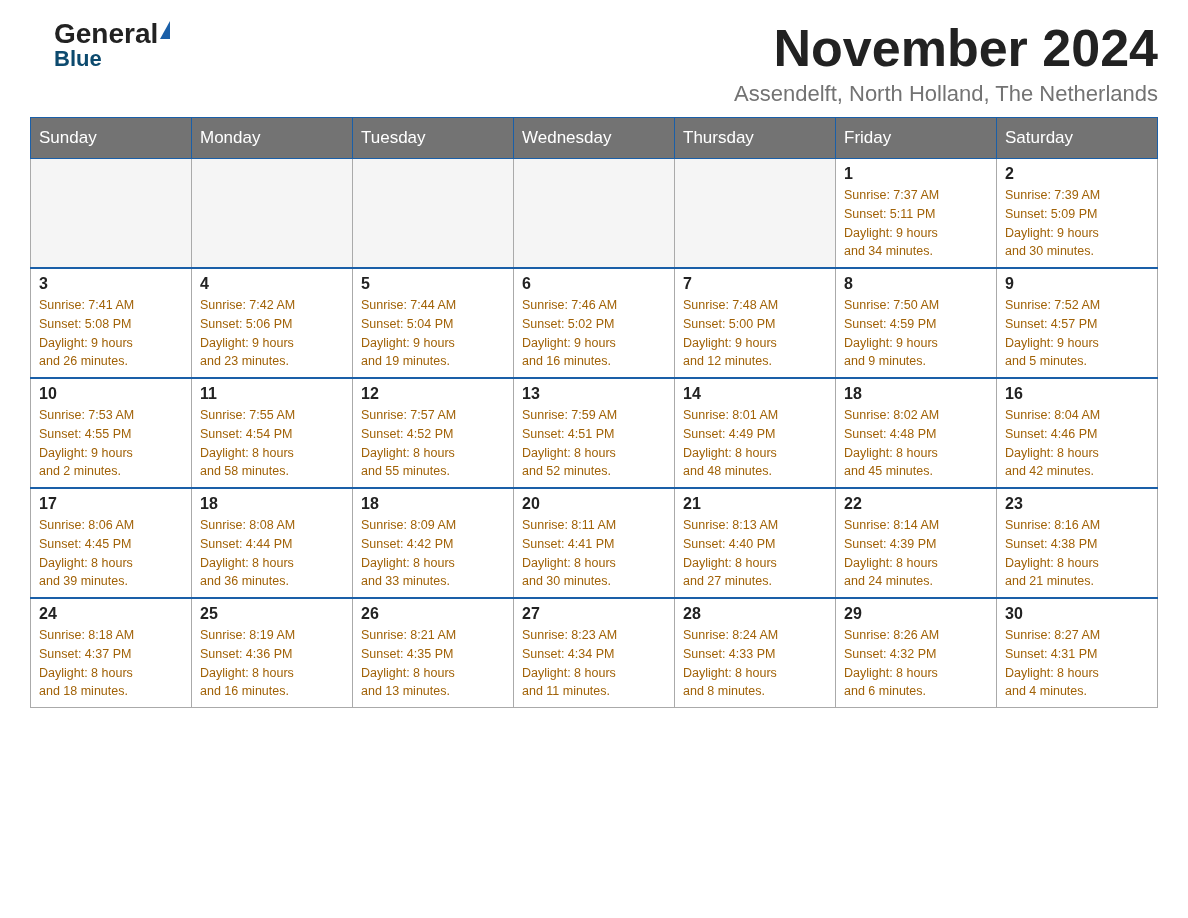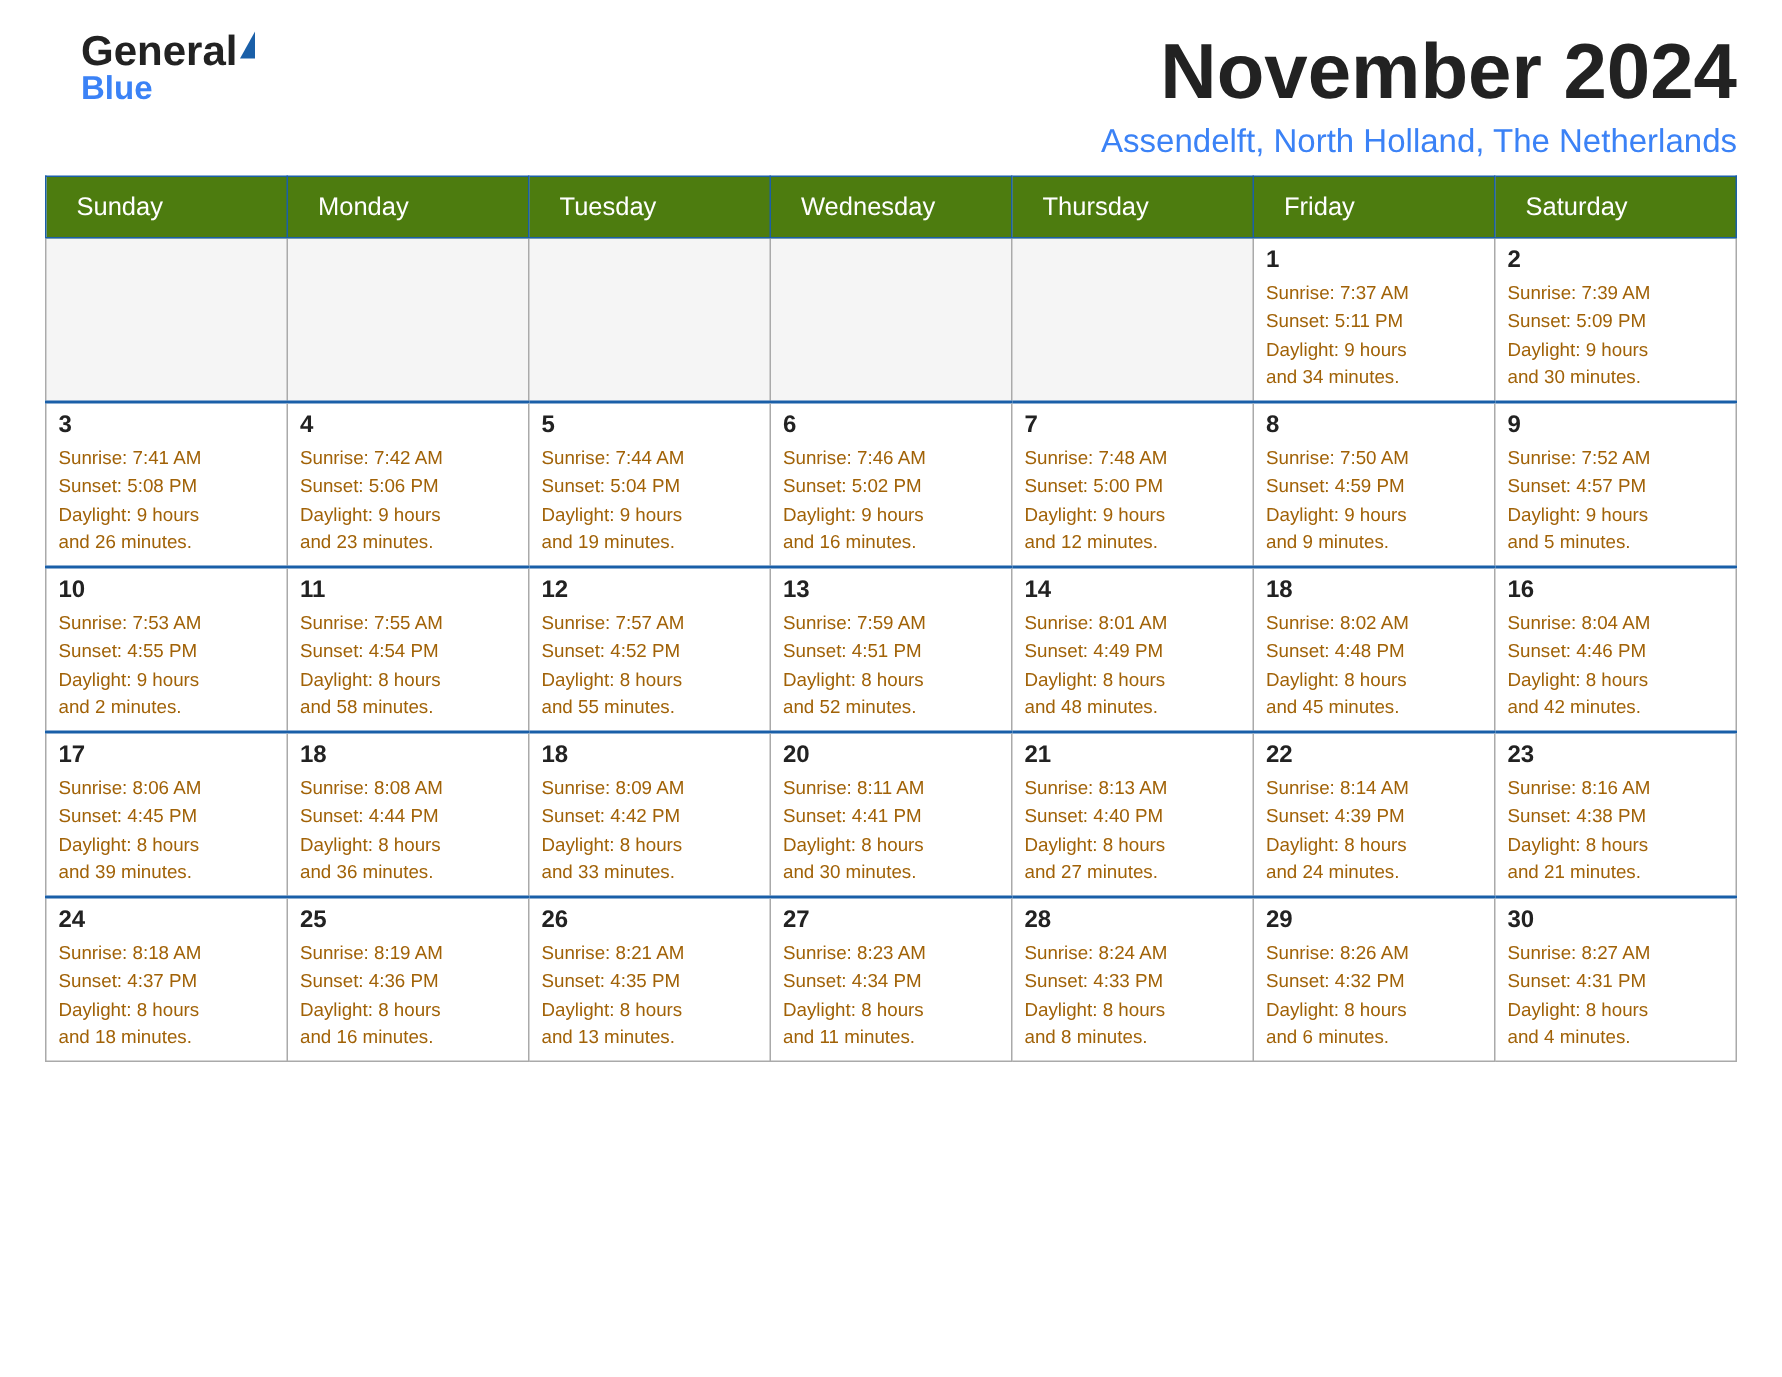--- a/index.html
+++ b/index.html
@@ -25,21 +25,21 @@
     }
     .logo-text-general {
       font-size: 28px;
       font-weight: bold;
       color: #222;
       line-height: 1;
     }
     .logo-text-blue {
       font-size: 22px;
       font-weight: bold;
-      color: #3b82f6;
+      color: #0c4a6e;
       line-height: 1;
     }
     .logo-icon {
       display: inline-block;
       width: 0;
       height: 0;
       border-left: 10px solid transparent;
       border-bottom: 18px solid #1a5fa8;
       margin-left: 2px;
       vertical-align: middle;
@@ -51,35 +51,35 @@
       margin-left: 35px;
     }
     .month-year {
       font-size: 52px;
       font-weight: bold;
       color: #222;
       line-height: 1.1;
     }
     .location {
       font-size: 22px;
-      color: #3b82f6;
+      color: #737373;
       margin-top: 4px;
       text-align: center;
     }
     .calendar {
       width: 100%;
       border-collapse: collapse;
       margin-top: 10px;
     }
     .calendar th {
-      background-color: #4d7c0f;
+      background-color: #737373;
       color: #fff;
       font-size: 17px;
       font-weight: normal;
-      padding: 10px 20px;
+      padding: 10px 8px;
       text-align: left;
       border: 1px solid #1a5fa8;
     }
     .calendar td {
       vertical-align: top;
       padding: 6px 8px;
       border: 1px solid #aaa;
       width: 14.28%;
       min-height: 110px;
       font-size: 12.5px;

